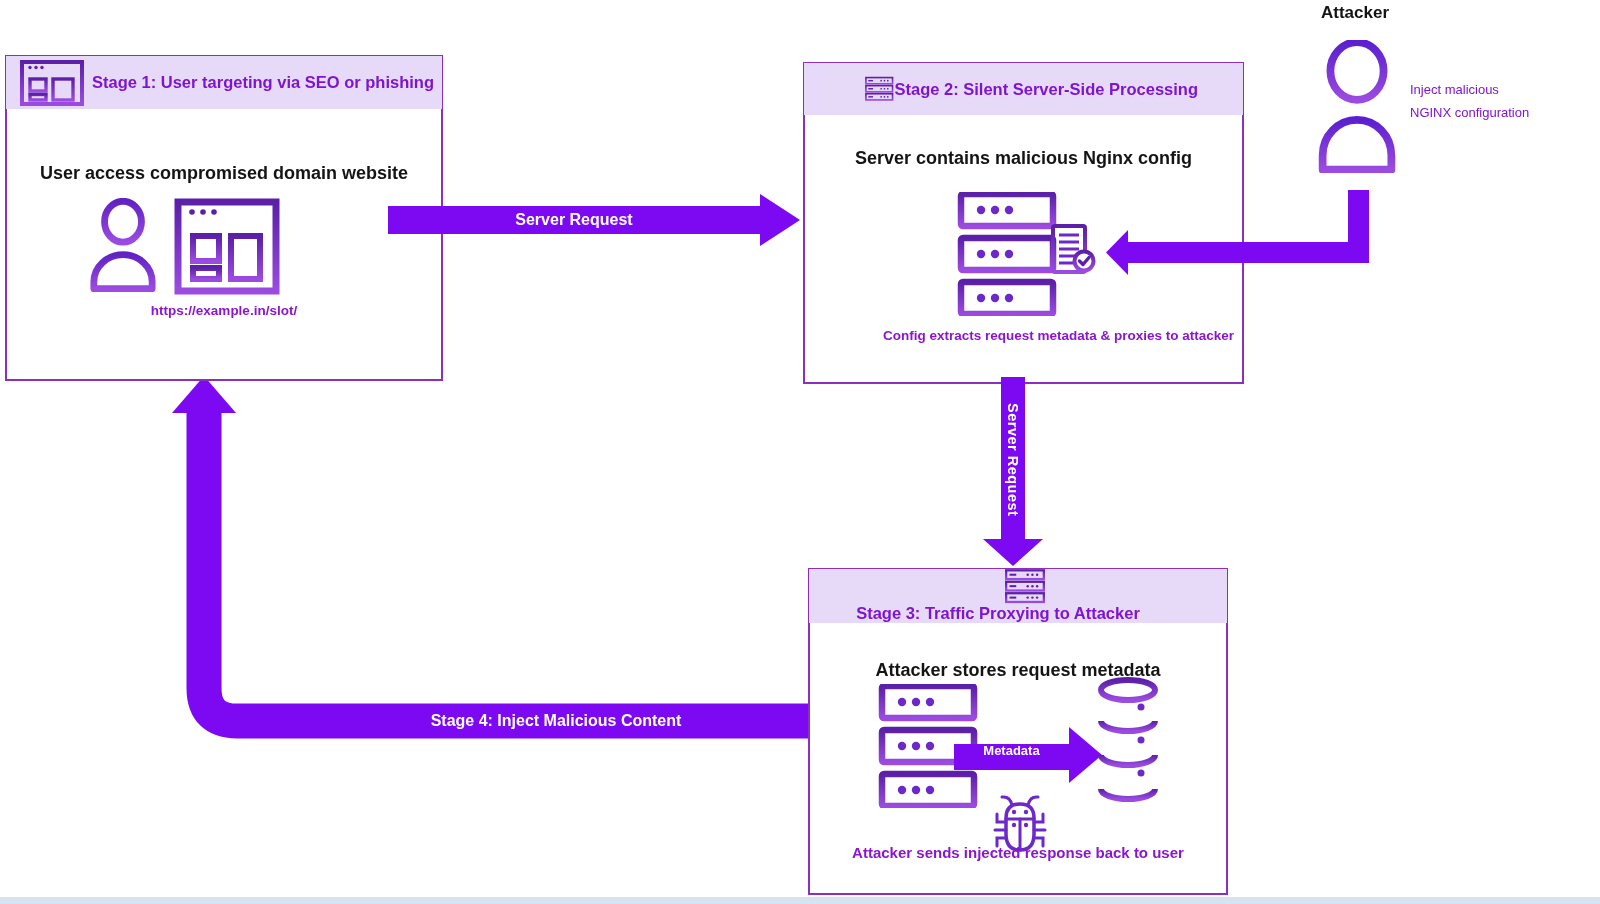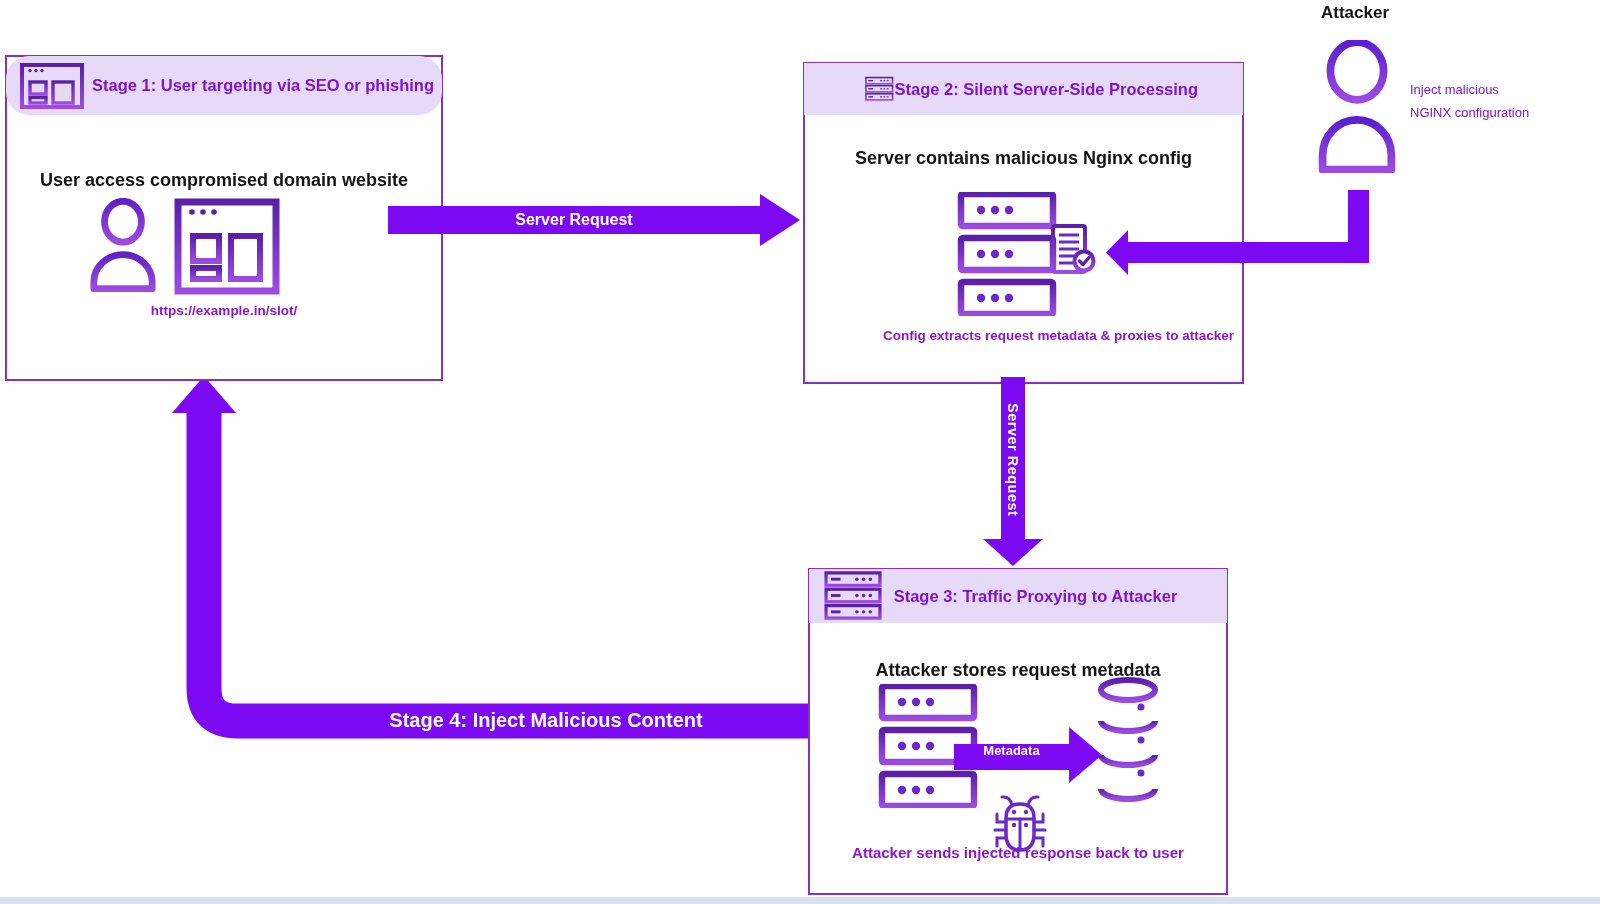--- a/index.html
+++ b/index.html
@@ -62,40 +62,40 @@
 <body>
 
 <div class="canvas">
 
   <svg class="abs" style="left:160px;top:372px;" width="660" height="376" viewBox="0 0 660 376">
     <path d="M 44 38 L 44 316 Q 44 349 77 349 L 652 349" fill="none" stroke="#7C09F2" stroke-width="35"></path>
     <polygon points="44,4 12,41 76,41" fill="#7C09F2"></polygon>
   </svg>
 
   <div class="box" style="left:5px;top:55px;width:438px;height:326px;">
-    <div class="box-header" style="height:59px;border-radius:23px;">
+    <div class="box-header" style="height:53px;">
       <svg style="margin-left:14px;" width="64" height="46" viewBox="0 0 64 46">
         <defs>
             <linearGradient id="g1" x1="0" y1="0" x2="0" y2="1">
           <stop offset="0" stop-color="#5B1FA8"></stop>
               <stop offset="1" stop-color="#9B4BE0"></stop>
         </linearGradient>
           </defs>
         <rect x="2" y="2" width="60" height="42" fill="none" stroke="url(#g1)" stroke-width="4"></rect>
         <line x1="2" y1="13" x2="62" y2="13" stroke="url(#g1)" stroke-width="4"></line>
         <circle cx="10" cy="7.5" r="1.7" fill="#5B1FA8"></circle>
         <circle cx="16" cy="7.5" r="1.7" fill="#5B1FA8"></circle>
         <circle cx="22" cy="7.5" r="1.7" fill="#5B1FA8"></circle>
         <rect x="10" y="19" width="16" height="12" fill="none" stroke="url(#g1)" stroke-width="3.4"></rect>
         <rect x="10" y="34.5" width="16" height="5.5" fill="none" stroke="url(#g1)" stroke-width="3.4"></rect>
         <rect x="33" y="19" width="20" height="21" fill="none" stroke="url(#g1)" stroke-width="3.4"></rect>
       </svg>
       <div class="box-title">Stage 1: User targeting via SEO or phishing</div>
     </div>
-    <div class="heading" style="top:113px;">User access compromised domain website</div>
+    <div class="heading" style="top:106px;">User access compromised domain website</div>
     <svg class="abs" style="left:81px;top:141px;" width="70" height="94" viewBox="0 0 72 96">
       <defs>
           <linearGradient id="g2" x1="0" y1="0" x2="0" y2="1">
         <stop offset="0" stop-color="#6122C4"></stop>
             <stop offset="1" stop-color="#9B4BE0"></stop>
       </linearGradient>
         </defs>
       <ellipse cx="36" cy="24" rx="19" ry="21" fill="none" stroke="url(#g2)" stroke-width="7"></ellipse>
       <path d="M 6 93 V 86 A 30 28 0 0 1 66 86 V 93 Z" fill="none" stroke="url(#g2)" stroke-width="7" stroke-linejoin="round"></path>
     </svg>
@@ -202,21 +202,21 @@
           <line x1="12" y1="34" x2="32" y2="34"></line>
         <line x1="12" y1="41" x2="28" y2="41"></line>
       </g>
       <circle cx="37" cy="39" r="9.5" fill="#ffffff" stroke="url(#g6)" stroke-width="4"></circle>
       <path d="M 32.5 39 L 36 42.5 L 42 35.5" fill="none" stroke="#5B1FA8" stroke-width="3.4" stroke-linecap="round" stroke-linejoin="round"></path>
     </svg>
     <div class="caption" style="top:264px;font-size:13.5px;margin-left:35px;">Config extracts request metadata &amp; proxies to attacker</div>
   </div>
 
   <div class="box" style="left:808px;top:568px;width:420px;height:327px;">
-    <div class="box-header" style="height:54px;">
+    <div class="box-header" style="height:54px;flex-direction:column;">
       <svg style="margin-left:13px;" width="62" height="50" viewBox="0 0 64 52">
         <defs>
             <linearGradient id="g7" x1="0" y1="0" x2="0" y2="1">
           <stop offset="0" stop-color="#5B1FA8"></stop>
               <stop offset="1" stop-color="#9B4BE0"></stop>
         </linearGradient>
           </defs>
         <g fill="none" stroke="url(#g7)" stroke-width="3.4">
           <rect x="4" y="2" width="56" height="13"></rect>
           <rect x="4" y="19" width="56" height="13"></rect>
@@ -358,16 +358,16 @@
     <polygon points="372,4 372,56 412,30" fill="#7C09F2"></polygon>
   </svg>
   <div class="arrow-label" style="left:388px;top:206px;width:372px;height:28px;font-size:16px;">Server Request</div>
 
   <svg class="abs" style="left:980px;top:377px;" width="66" height="190" viewBox="0 0 66 190">
     <rect x="21" y="0" width="24" height="162" fill="#7C09F2"></rect>
     <polygon points="3,162 63,162 33,189" fill="#7C09F2"></polygon>
   </svg>
   <div class="arrow-label v-label" style="left:1001px;top:382px;width:24px;height:156px;font-size:14.5px;">Server Request</div>
 
-  <div class="arrow-label" style="left:300px;top:704px;width:492px;height:33px;font-size:20px;">Stage 4: Inject Malicious Content</div>
+  <div class="arrow-label" style="left:310px;top:704px;width:492px;height:33px;font-size:16px;">Stage 4: Inject Malicious Content</div>
 
   <div class="bottom-strip"></div>
 </div>
 
 </body></html>

